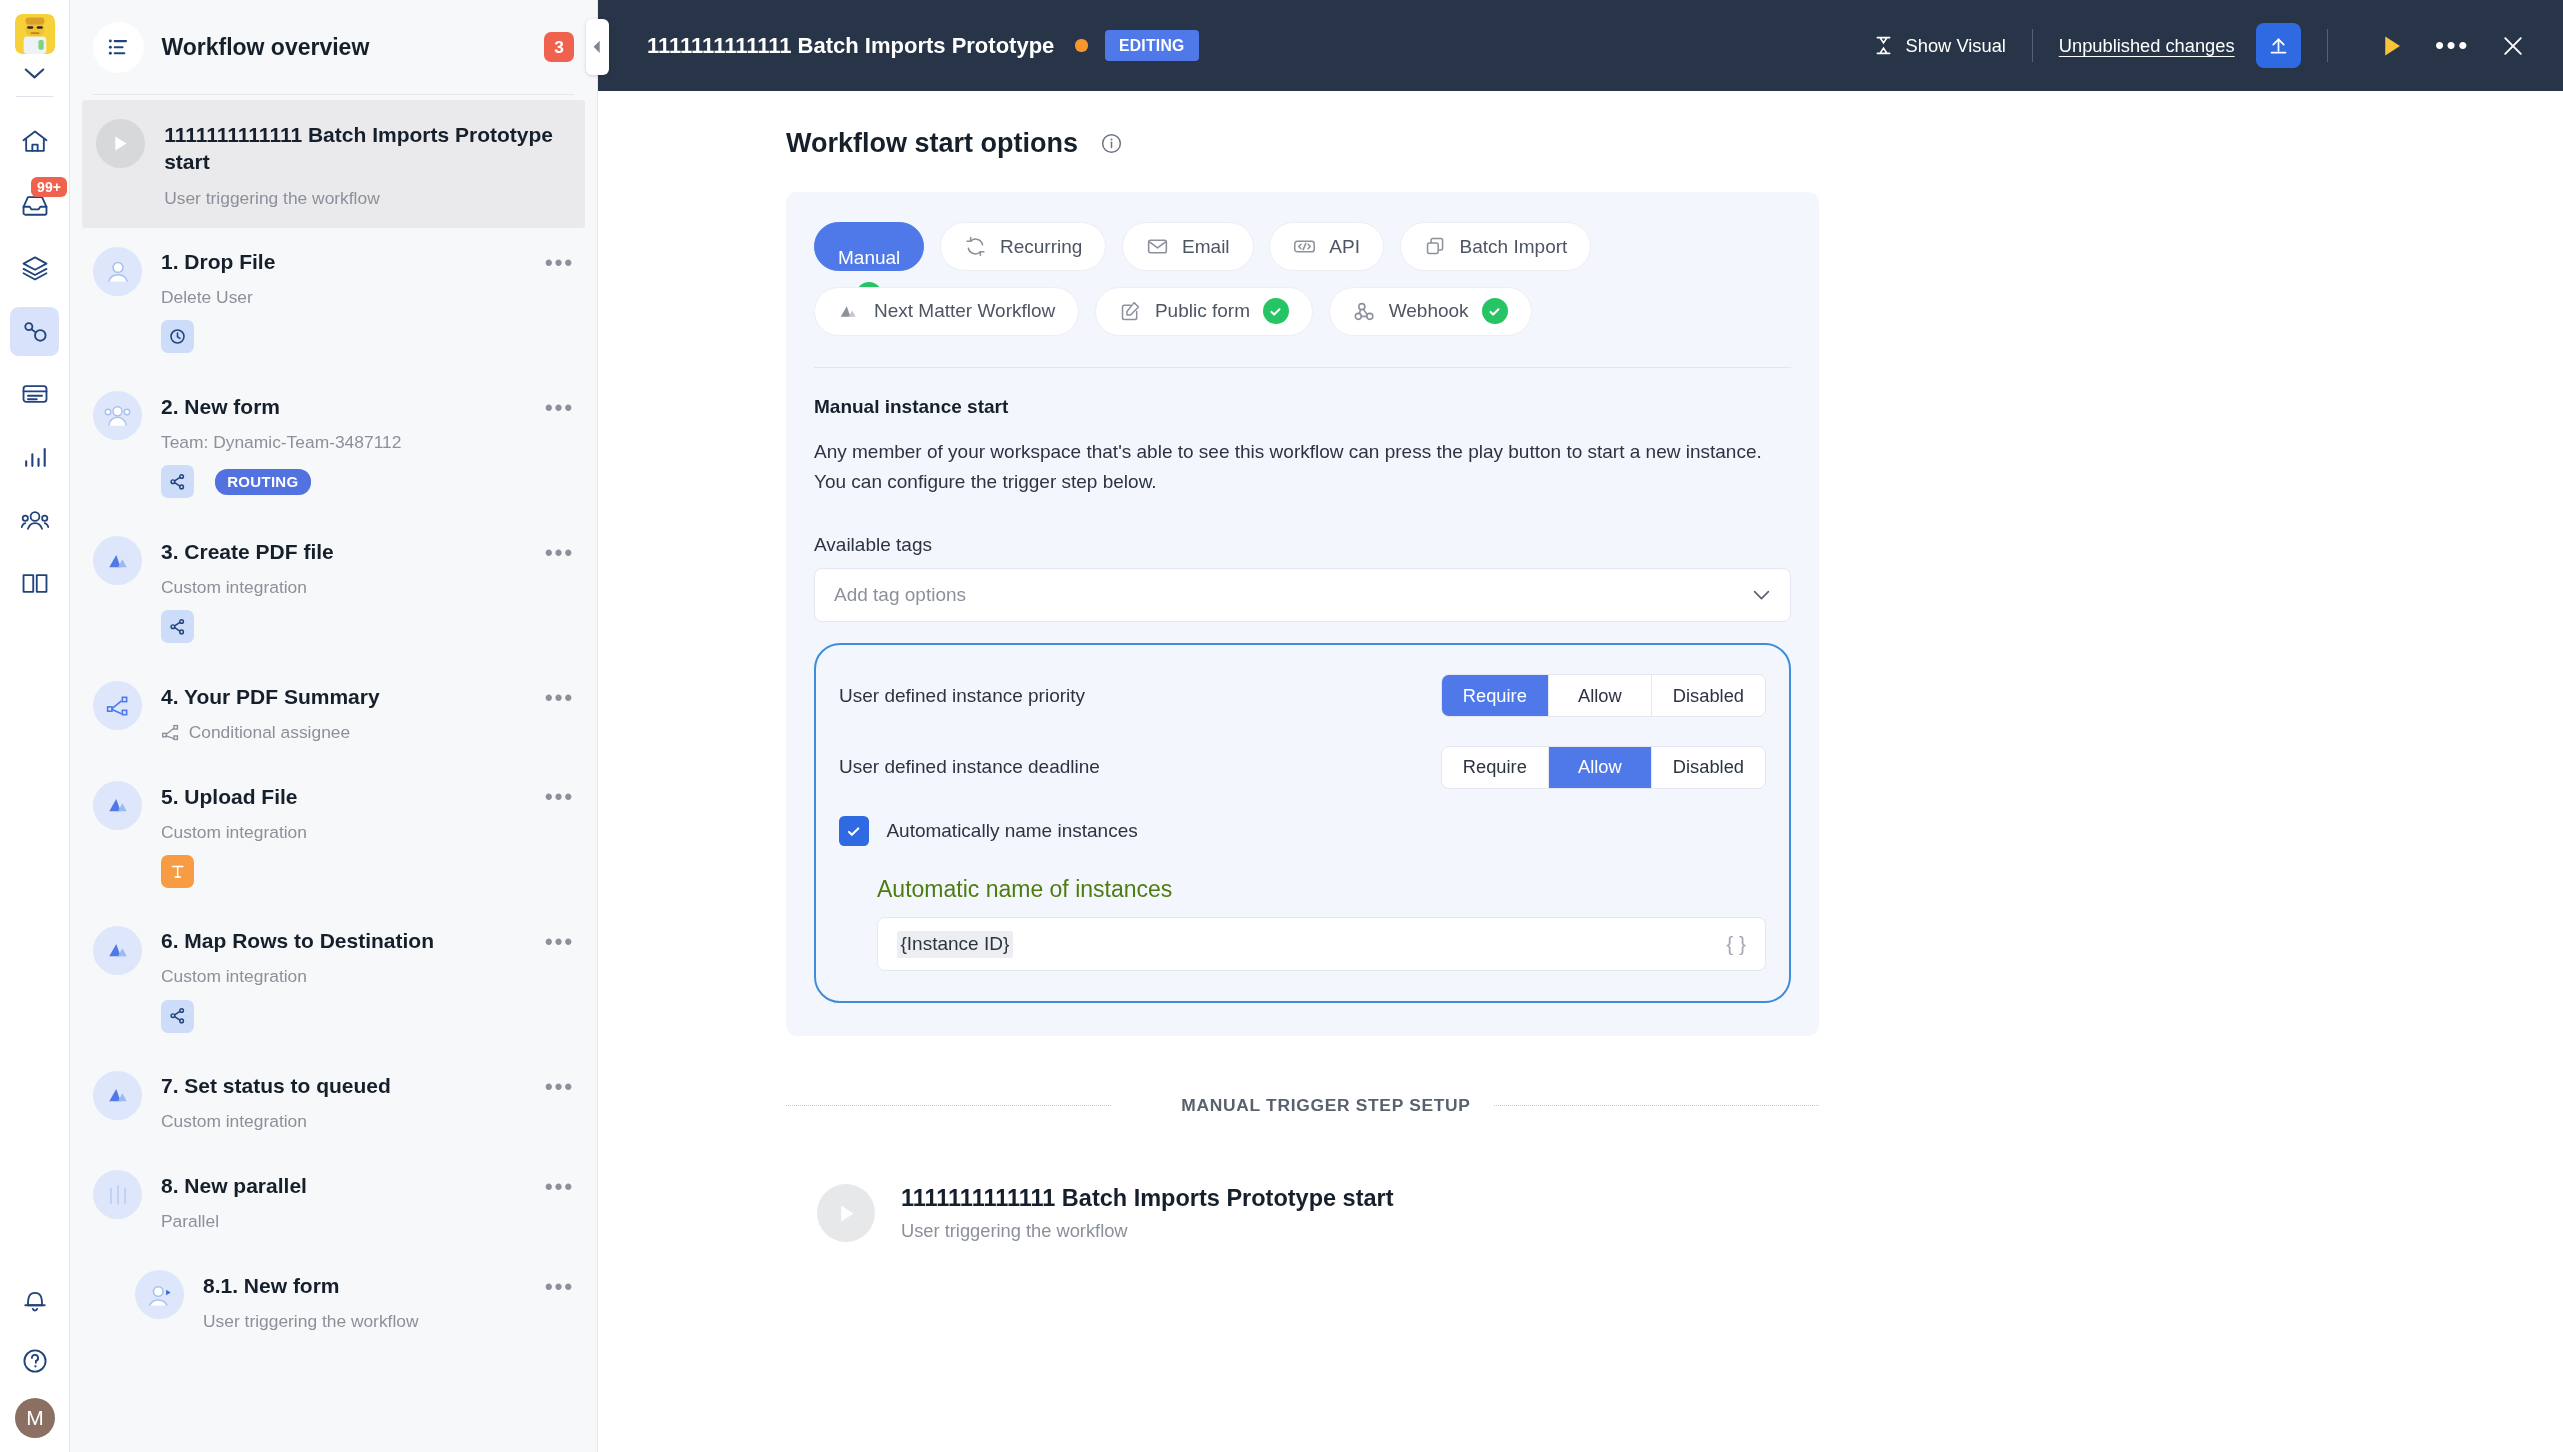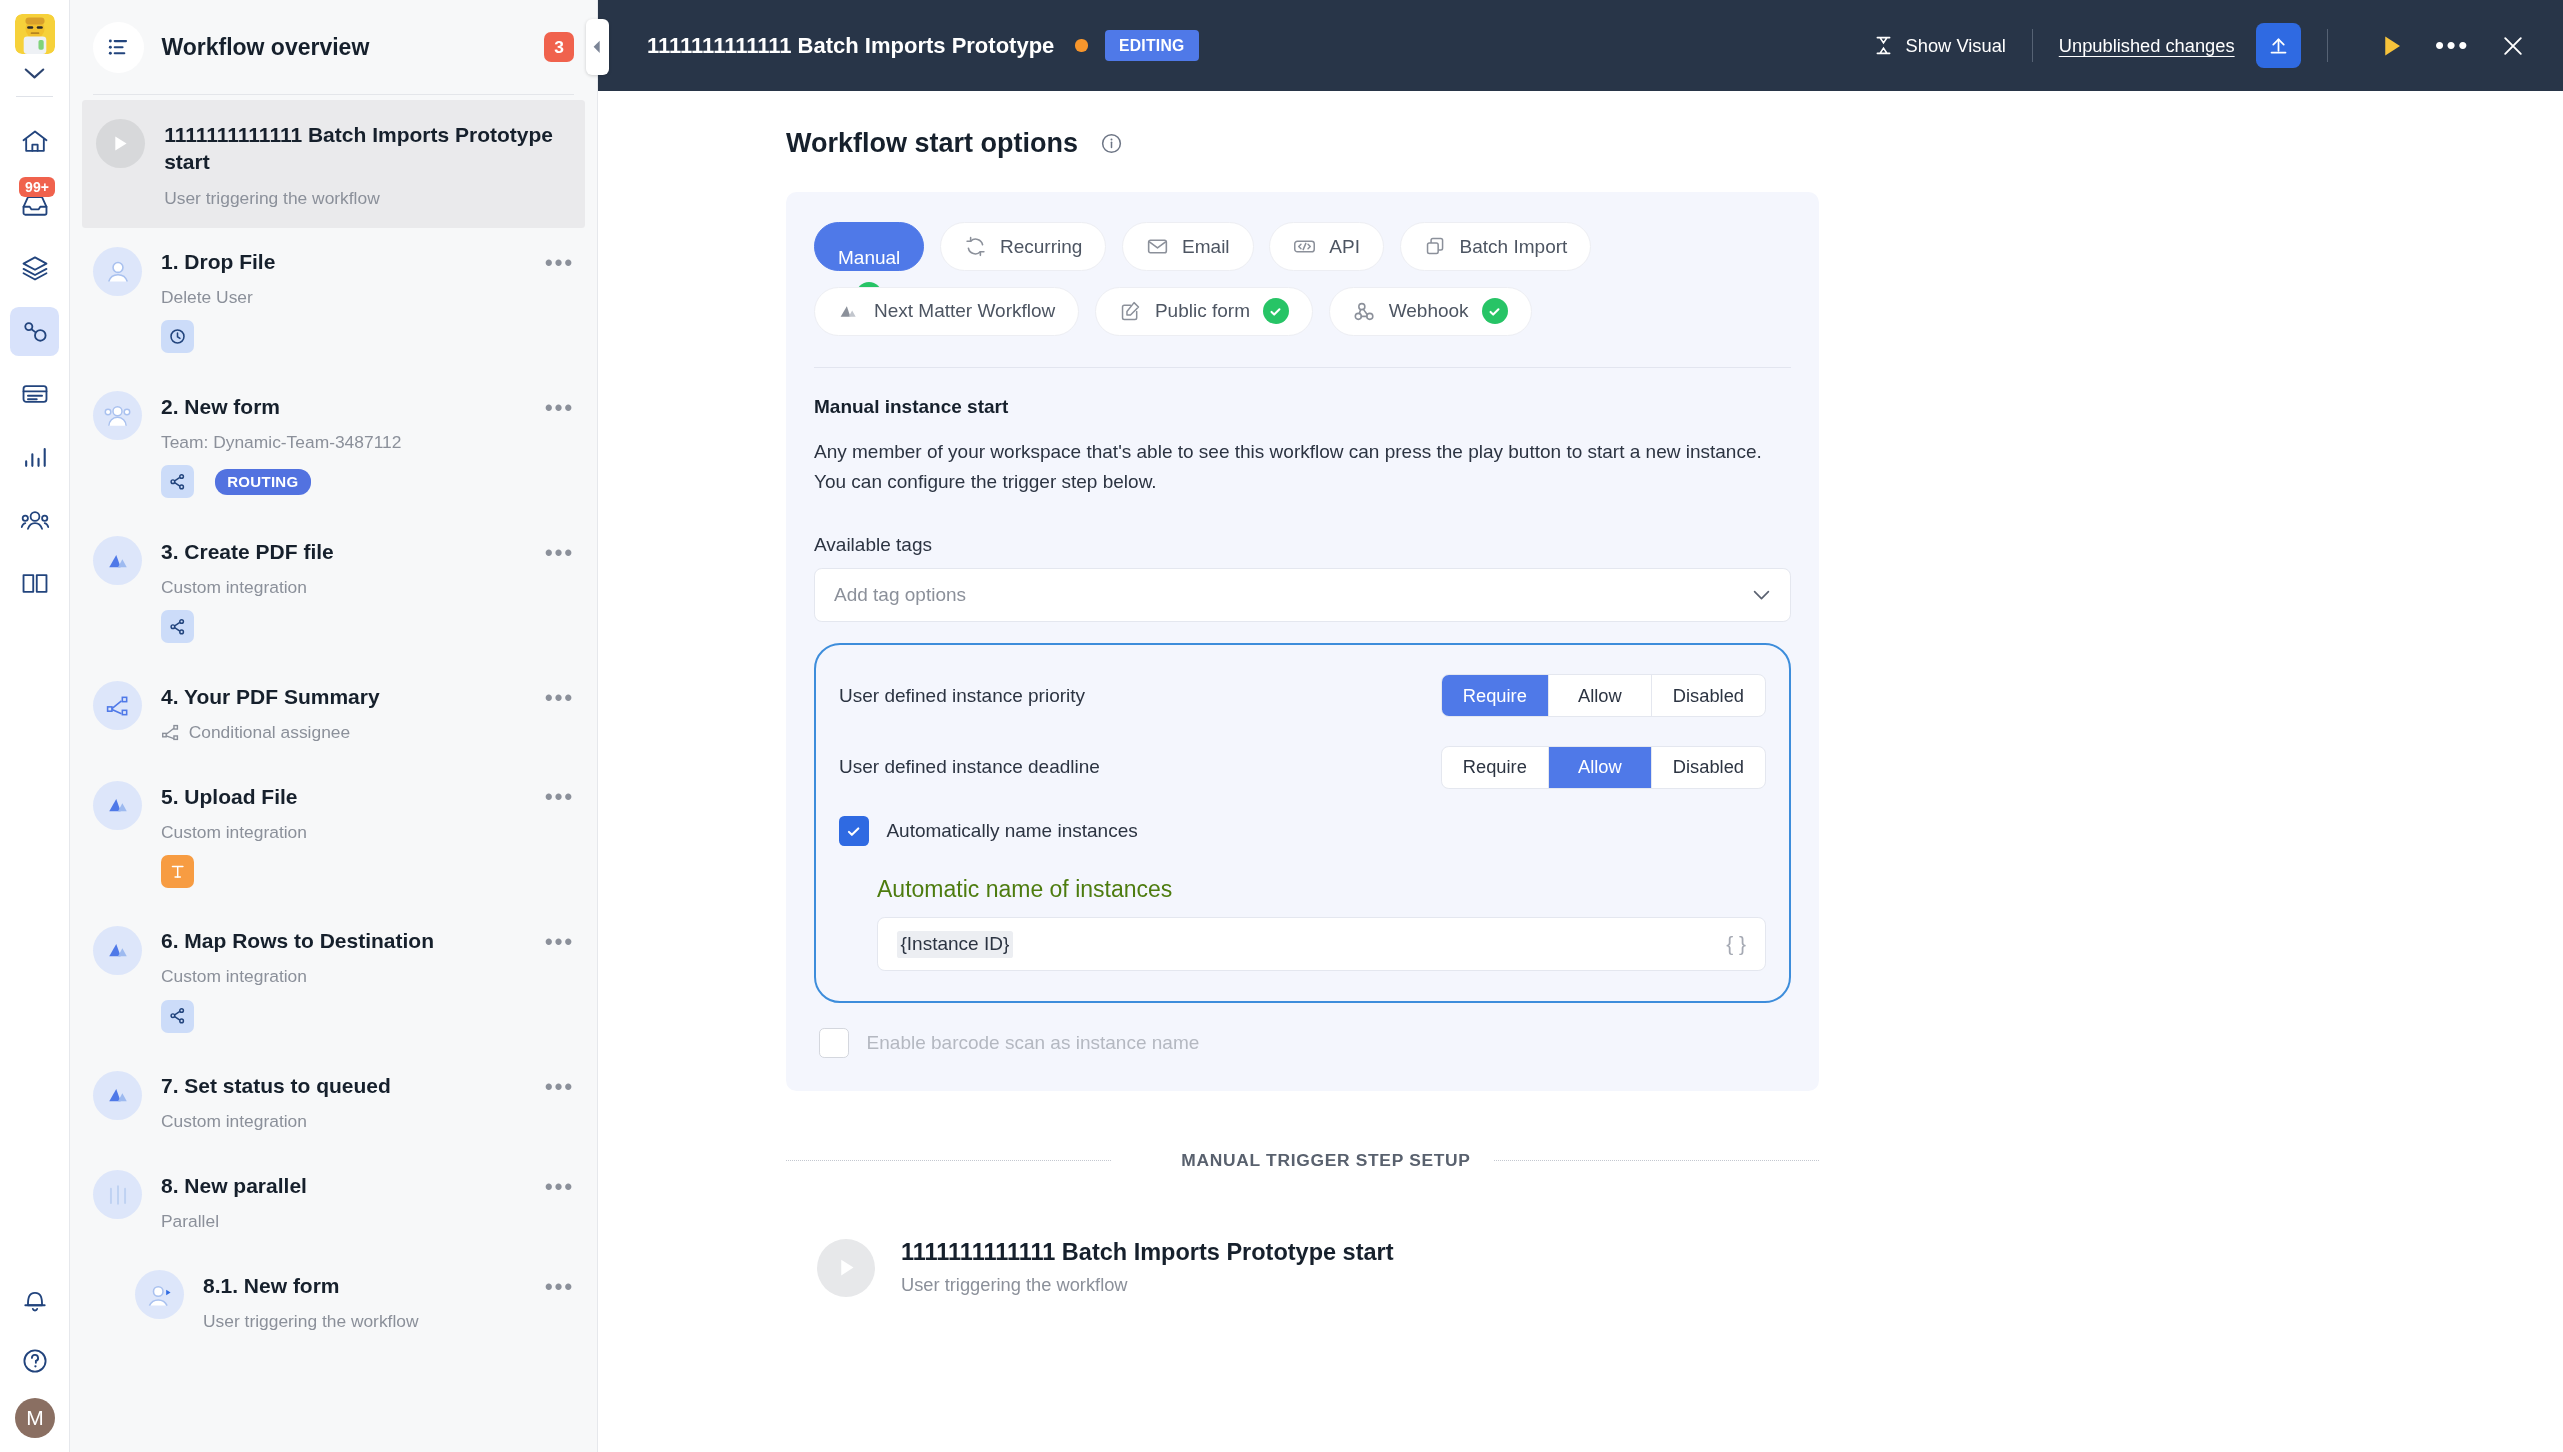--- a/index.html
+++ b/index.html
@@ -32,21 +32,21 @@
     display: flex; align-items: center; justify-content: center;
   }
   .rail-sep { width: 37px; height: 0.9px; background: #dfe2e8; margin: 12.2px 0 7px; }
   .rail-icon {
     width: 49px; height: 49px; border-radius: 8.7px;
     display: flex; align-items: center; justify-content: center;
     margin-top: 14px; position: relative;
   }
   .rail-icon.active { background: #d8e2fb; }
   .rail-badge {
-    position: absolute; top: -3.5px; left: 9px;
+    position: absolute; top: -3.5px; left: 21px;
     background: #f0624d; color: #fff;
     font-size: 14px; font-weight: 700;
     padding: 1.7px 6.1px; border-radius: 6.1px;
     line-height: 1.2;
   }
   .rail-bottom { position: absolute; bottom: 14px; left: 0; width: 70px;
                  display: flex; flex-direction: column; align-items: center; gap: 12.2px; }
   .rail-user {
     width: 40px; height: 40px; border-radius: 50%;
     background: #8a6f62; color: #fff;
@@ -725,24 +725,20 @@
               <span class="cbtxt">Automatically name instances</span>
             </div>
 
             <div class="sub-label">Automatic name of instances</div>
             <div class="codebox">
               <span class="token">{Instance ID}</span>
               <span class="braces">{ }</span>
             </div>
           </div>
 
-          <div class="barcode-row">
-            <span class="cb off"></span>
-            <span class="cbtxt dim">Enable barcode scan as instance name</span>
-          </div>
         </div>
 
         <div class="sep-label">
           <span class="line"></span>
           <span class="txt">MANUAL TRIGGER STEP SETUP</span>
           <span class="line"></span>
         </div>
 
         <div class="trigger">
           <div class="trigger-av">

